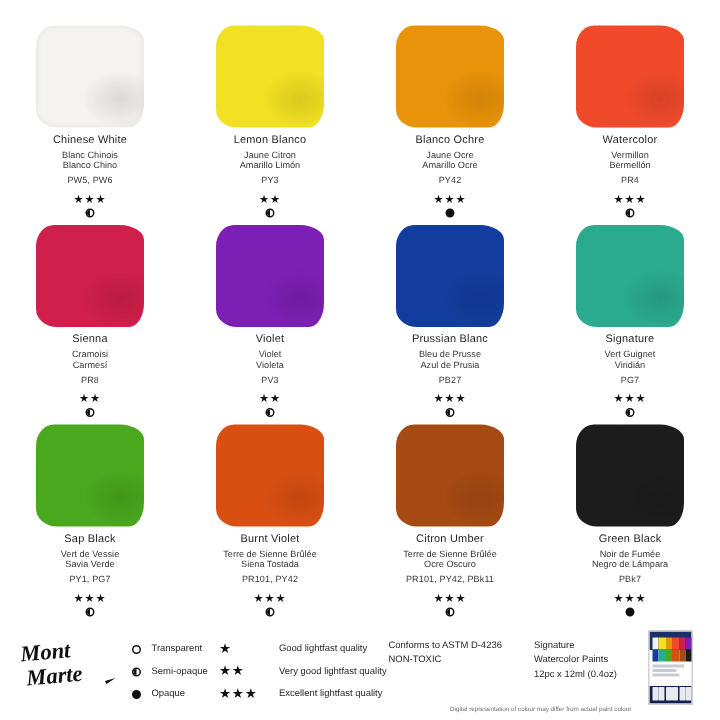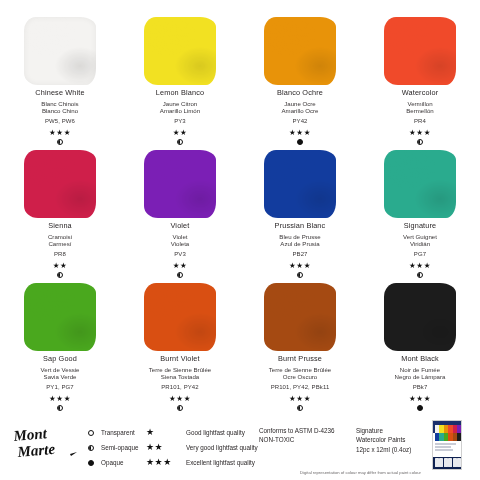--- a/index.html
+++ b/index.html
@@ -227,21 +227,21 @@
           <div class="opacity-mark">
             <span class="circ semi"></span>
           </div>
         </div>
       </div>
       <div class="cell">
         <div class="swatch-wrap">
           <div class="swatch" style="background: rgb(74, 168, 30);"></div>
         </div>
         <div class="labels">
-          <div class="name-en">Sap Good</div>
+          <div class="name-en">Sap Black</div>
           <div class="name-fr">Vert de Vessie</div>
           <div class="name-es">Savia Verde</div>
           <div class="pigment">PY1, PG7</div>
           <div class="stars">★★★</div>
           <div class="opacity-mark">
             <span class="circ semi"></span>
           </div>
         </div>
       </div>
       <div class="cell">
@@ -257,36 +257,36 @@
           <div class="opacity-mark">
             <span class="circ semi"></span>
           </div>
         </div>
       </div>
       <div class="cell">
         <div class="swatch-wrap">
           <div class="swatch" style="background: rgb(165, 74, 18);"></div>
         </div>
         <div class="labels">
-          <div class="name-en">Burnt Prusse</div>
+          <div class="name-en">Citron Umber</div>
           <div class="name-fr">Terre de Sienne Brûlée</div>
           <div class="name-es">Ocre Oscuro</div>
           <div class="pigment">PR101, PY42, PBk11</div>
           <div class="stars">★★★</div>
           <div class="opacity-mark">
             <span class="circ semi"></span>
           </div>
         </div>
       </div>
       <div class="cell">
         <div class="swatch-wrap">
           <div class="swatch" style="background: rgb(28, 28, 28);"></div>
         </div>
         <div class="labels">
-          <div class="name-en">Mont Black</div>
+          <div class="name-en">Green Black</div>
           <div class="name-fr">Noir de Fumée</div>
           <div class="name-es">Negro de Lámpara</div>
           <div class="pigment">PBk7</div>
           <div class="stars">★★★</div>
           <div class="opacity-mark">
             <span class="circ opaque"></span>
           </div>
         </div>
       </div>
     </div>

